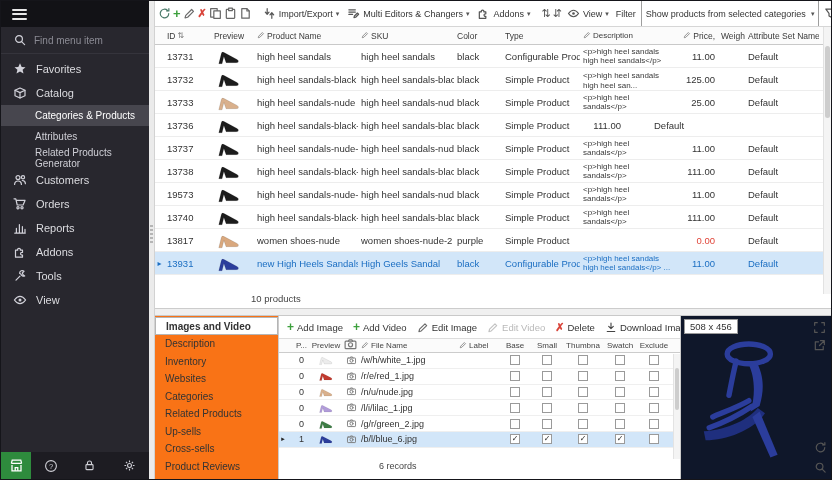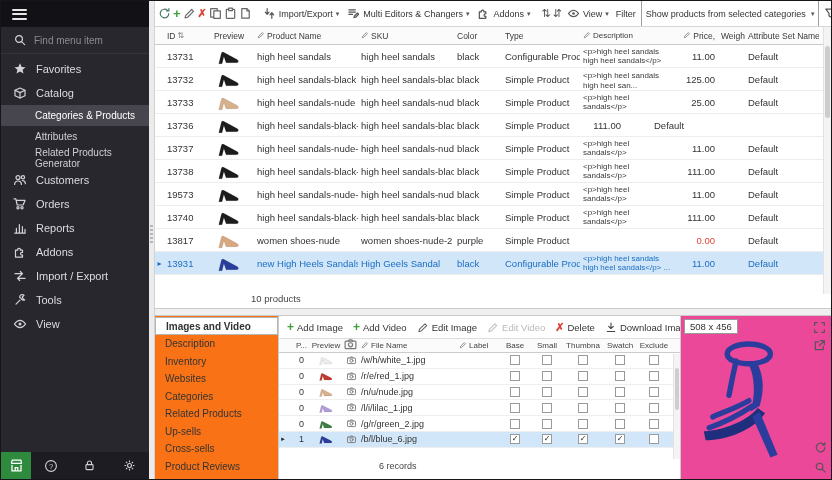--- a/index.html
+++ b/index.html
@@ -89,21 +89,21 @@
   .d-ind{padding:0;justify-content:center;font-size:7px;color:#222}
   .d-pos{justify-content:flex-end;padding-right:5px}
   .d-preview,.d-cam{justify-content:center}
   .d-base,.d-small,.d-thumbnail,.d-swatch,.d-exclude{justify-content:center}
   .cb{width:10px;height:10px;border:1px solid #9a9a9a;background:#fff;display:inline-flex;align-items:center;
       justify-content:center;font-size:8px;line-height:1;color:#2a2a2a;cursor:pointer}
   .dscroll{position:absolute;right:0;top:38px;bottom:20px;width:7px;background:#f4f4f4;border-left:1px solid #e3e3e3}
   .dthumbbar{position:absolute;top:14px;left:1px;width:4px;height:42px;background:#cdcdcd;border-radius:2px}
   .dfoot{position:absolute;bottom:8px;left:100px;font-size:9px;color:#444}
 
-  .preview{width:150px;min-width:150px;position:relative;background:#ec4899}
+  .preview{width:150px;min-width:150px;position:relative;background:#0f172a}
   .dims{position:absolute;top:3px;left:3px;background:#fff;border:1px solid #999;padding:1px 5px;font-size:9.5px;z-index:2}
   .pv-ic{position:absolute;width:15px;height:15px;display:flex;align-items:center;justify-content:center;cursor:pointer;z-index:2}
   .pv-exp{top:4px;right:4px}
   .pv-ext{top:22px;right:4px}
   .pv-rot{bottom:24px;right:3px}
   .pv-zoom{bottom:4px;right:3px}
   .shoe{position:absolute;inset:0;display:flex;align-items:center;justify-content:center}
 </style>
 </head>
 <body>
@@ -177,28 +177,20 @@
           </span>
           <span>Reports</span>
         </div>
         <div class="menu-item">
           <span class="mi-icon">
             <svg width="14" height="14" viewBox="0 0 14 14" fill="none" stroke="#d2d2da" stroke-width="1.2" stroke-linecap="round" stroke-linejoin="round">
               <path d="M2.5 5.2h2.2a1.4 1.4 0 1 1 2.6 0h2.2v2.2a1.4 1.4 0 1 0 0 2.6v2.2H2.5z"></path>
             </svg>
           </span>
           <span>Addons</span>
-        </div>
-        <div class="menu-item">
-          <span class="mi-icon">
-            <svg width="14" height="14" viewBox="0 0 14 14" fill="none" stroke="#d2d2da" stroke-width="1.2" stroke-linecap="round" stroke-linejoin="round">
-              <path d="M2 4.6h7.4M7.3 2.5 9.5 4.6 7.3 6.7M12 9.4H4.6M6.7 7.3 4.5 9.4l2.2 2.1"></path>
-            </svg>
-          </span>
-          <span>Import / Export</span>
         </div>
         <div class="menu-item">
           <span class="mi-icon">
             <svg width="14" height="14" viewBox="0 0 14 14" fill="none" stroke="#d2d2da" stroke-width="1.2" stroke-linecap="round" stroke-linejoin="round">
               <path d="M3 11.2 7 7.2"></path>
               <path d="M6.6 4.2A2.6 2.6 0 0 1 11 2.3L9.3 4l.7 1.7L11.7 7a2.6 2.6 0 0 1-3.6-1.6z"></path>
             </svg>
           </span>
           <span>Tools</span>
         </div>

